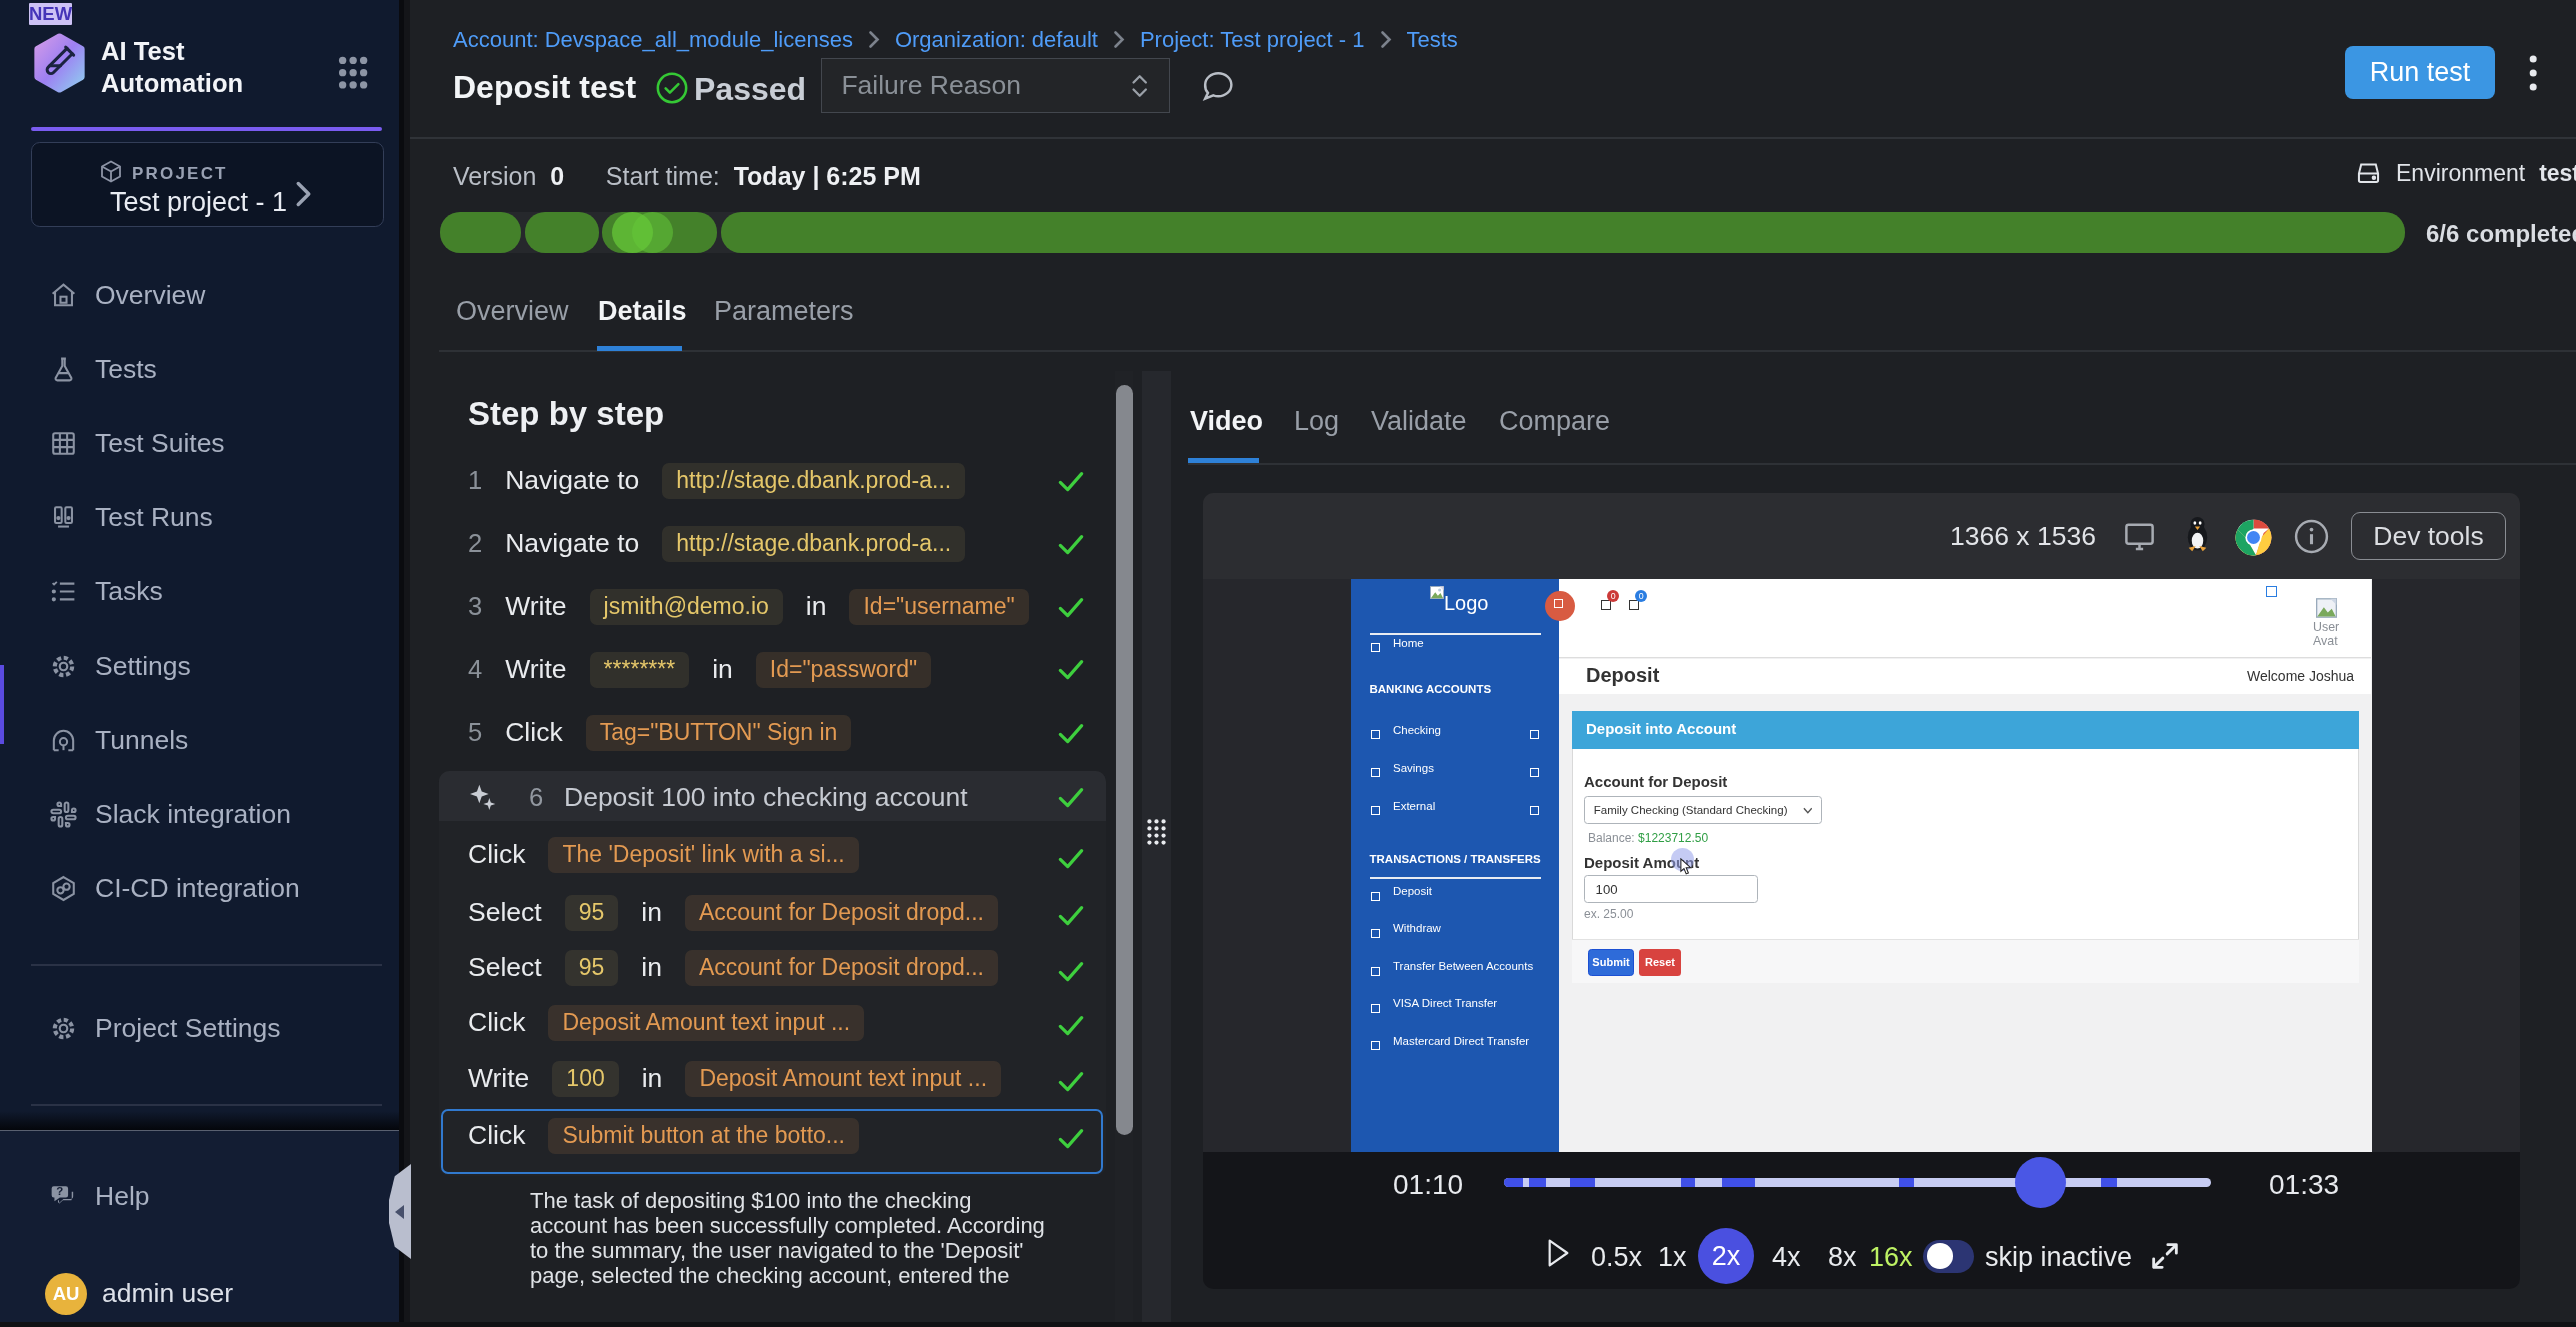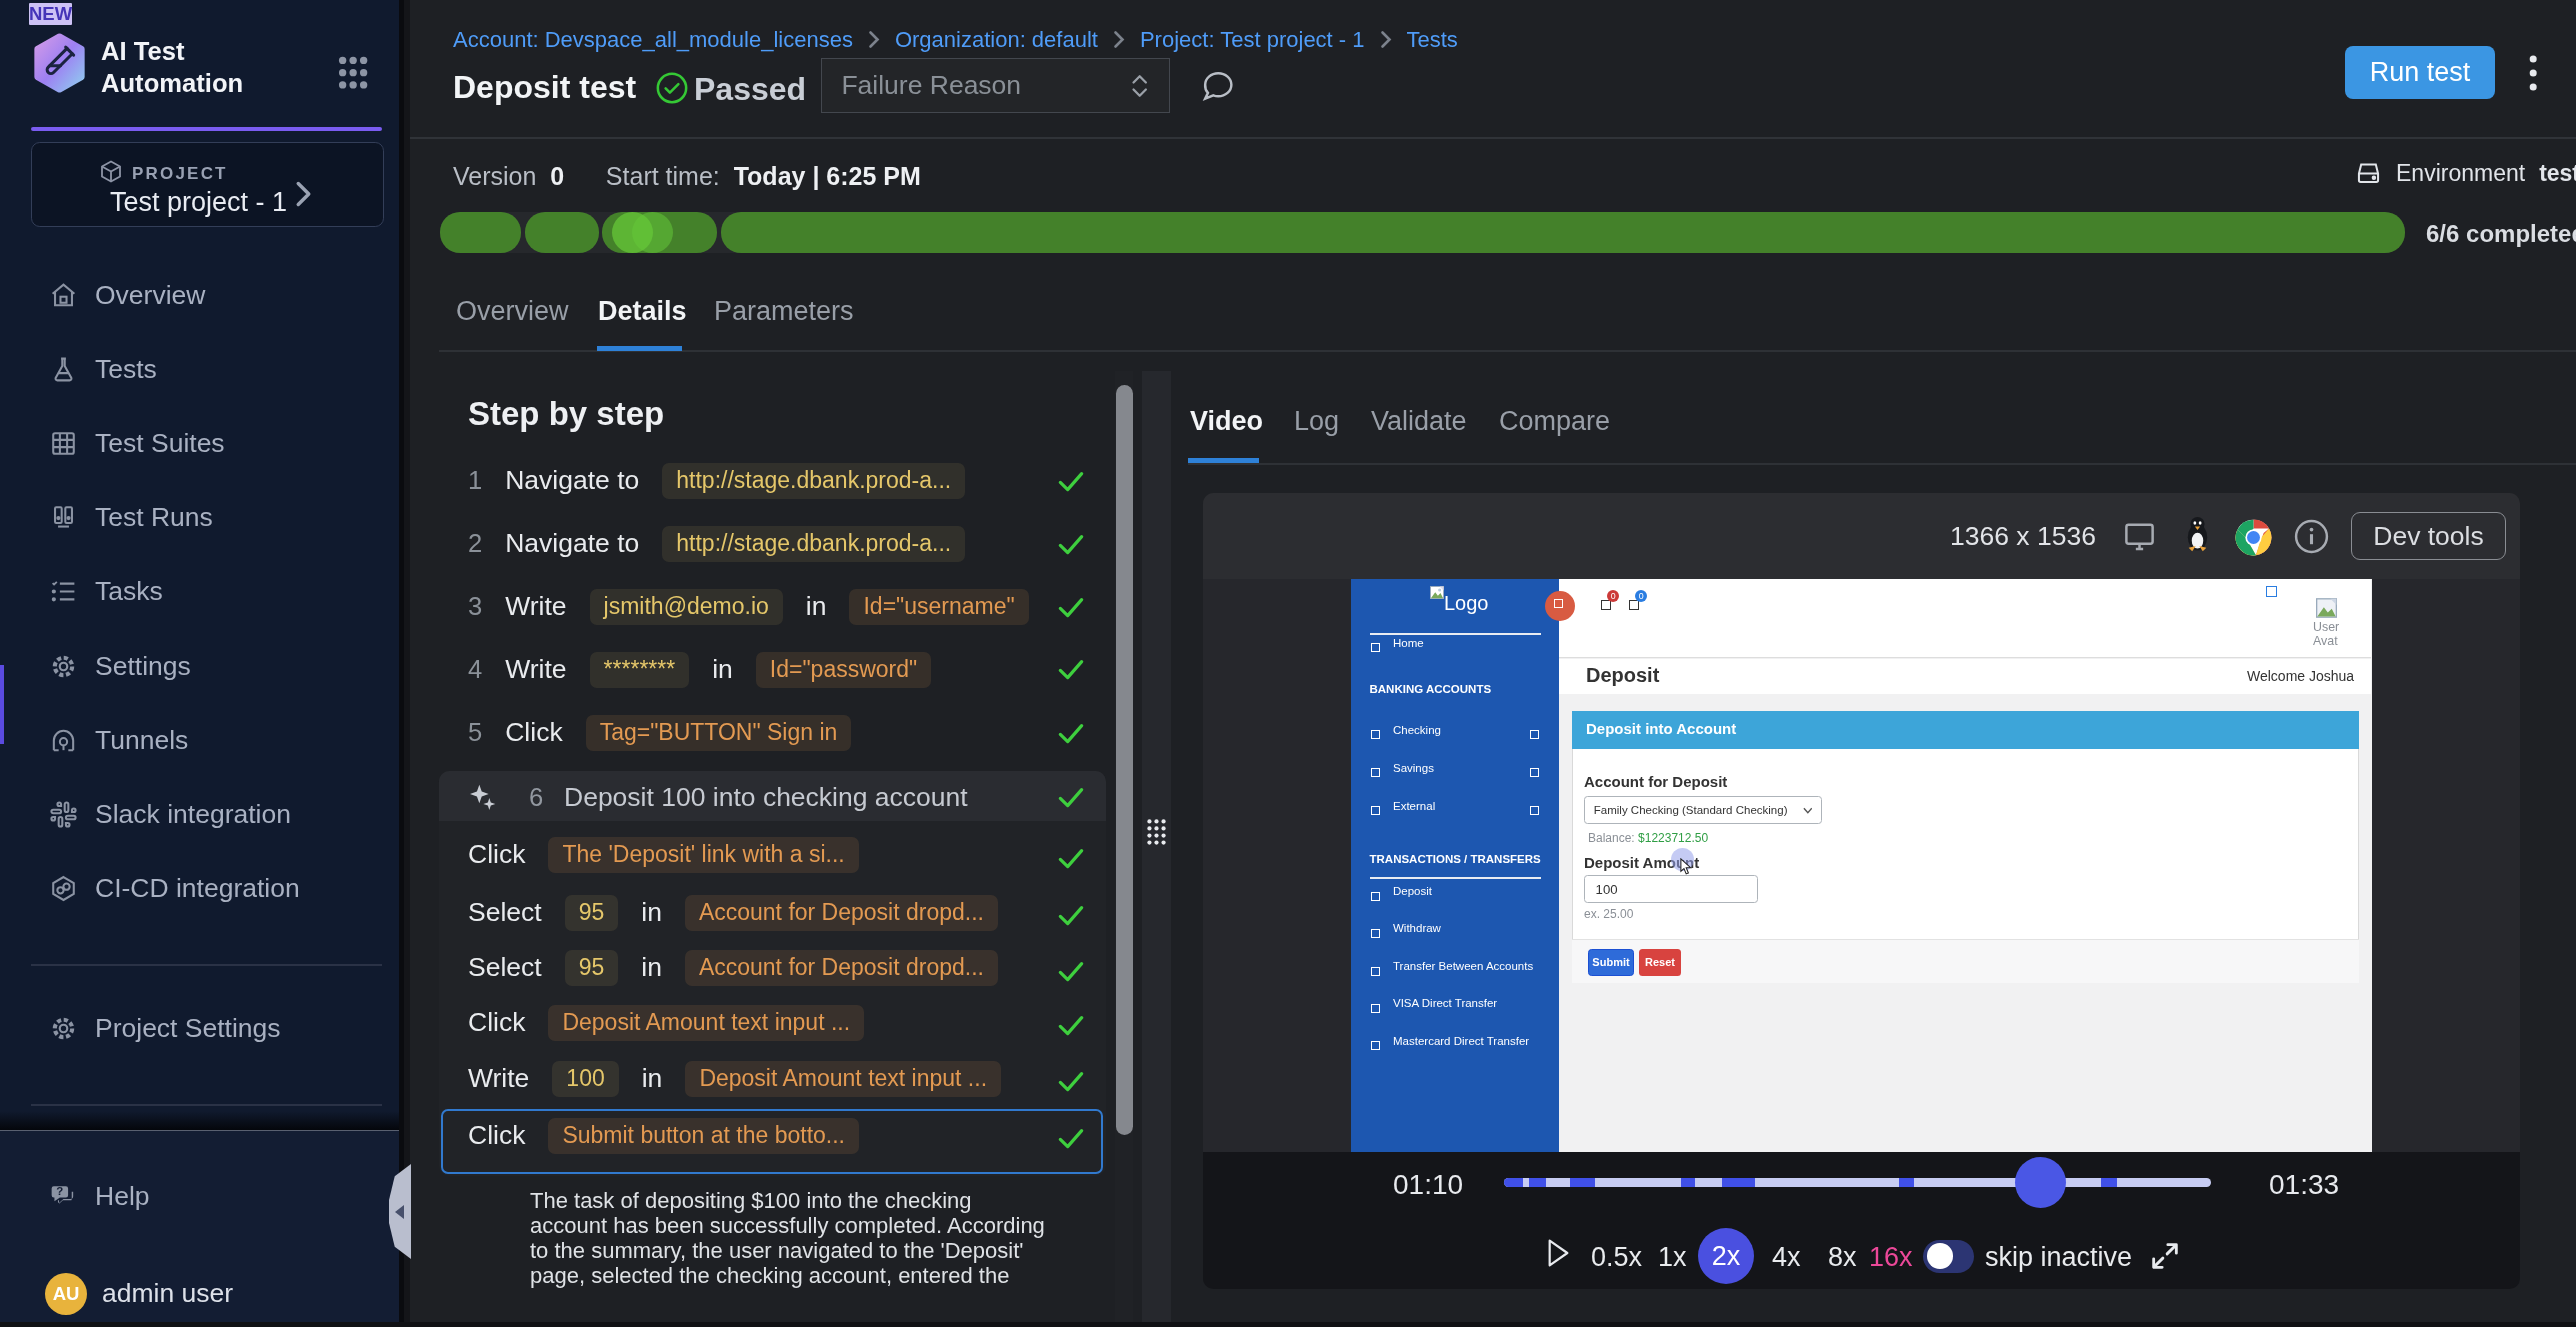--- a/index.html
+++ b/index.html
@@ -361,21 +361,21 @@
     <div class="abs" style="left:812px;top:664px;width:51px;height:51px;border-radius:50%;background:#4a57e5;"></div>
 
     <svg class="abs" style="left:343px;top:745px;" width="25" height="30" viewBox="0 0 28 34" fill="none" stroke="#e8eaee" stroke-width="2.5" stroke-linejoin="round">
           <path d="M4 3 L24 17 L4 31 Z"></path>
         </svg>
     <div class="abs" style="left:388px;top:749px;color:#e9ebee;font-size:27px;">0.5x</div>
     <div class="abs" style="left:455px;top:749px;color:#e9ebee;font-size:27px;">1x</div>
     <div class="abs flex" style="left:495px;top:735px;width:56px;height:56px;border-radius:50%;background:#4a50e0;justify-content:center;color:#fff;font-size:27px;">2x</div>
     <div class="abs" style="left:569px;top:749px;color:#e9ebee;font-size:27px;">4x</div>
     <div class="abs" style="left:625px;top:749px;color:#e9ebee;font-size:27px;">8x</div>
-    <div class="abs" style="left:666px;top:749px;color:#ec4899;font-size:27px;">16x</div>
+    <div class="abs" style="left:666px;top:749px;color:#bef264;font-size:27px;">16x</div>
     <div class="abs" style="left:720px;top:747px;width:51px;height:33px;border-radius:17px;background:#2c3573;"></div>
     <div class="abs" style="left:724px;top:750px;width:25.6px;height:25.6px;border-radius:50%;background:#fff;"></div>
     <div class="abs" style="left:782px;top:749px;color:#e9ebee;font-size:27px;">skip inactive</div>
     <svg class="abs" style="left:945px;top:746px;" width="34" height="34" viewBox="0 0 24 24" fill="none" stroke="#e8eaee" stroke-width="2" stroke-linecap="round" stroke-linejoin="round">
           <path d="M14 4 H20 V10 M20 4 L13.5 10.5 M10 20 H4 V14 M4 20 L10.5 13.5"></path>
         </svg>
   </div>
 </div>
 <div id="sidebar">
   <div class="abs" style="left:0;top:665px;width:4.4px;height:79px;background:#5b4be0;z-index:5;"></div>

